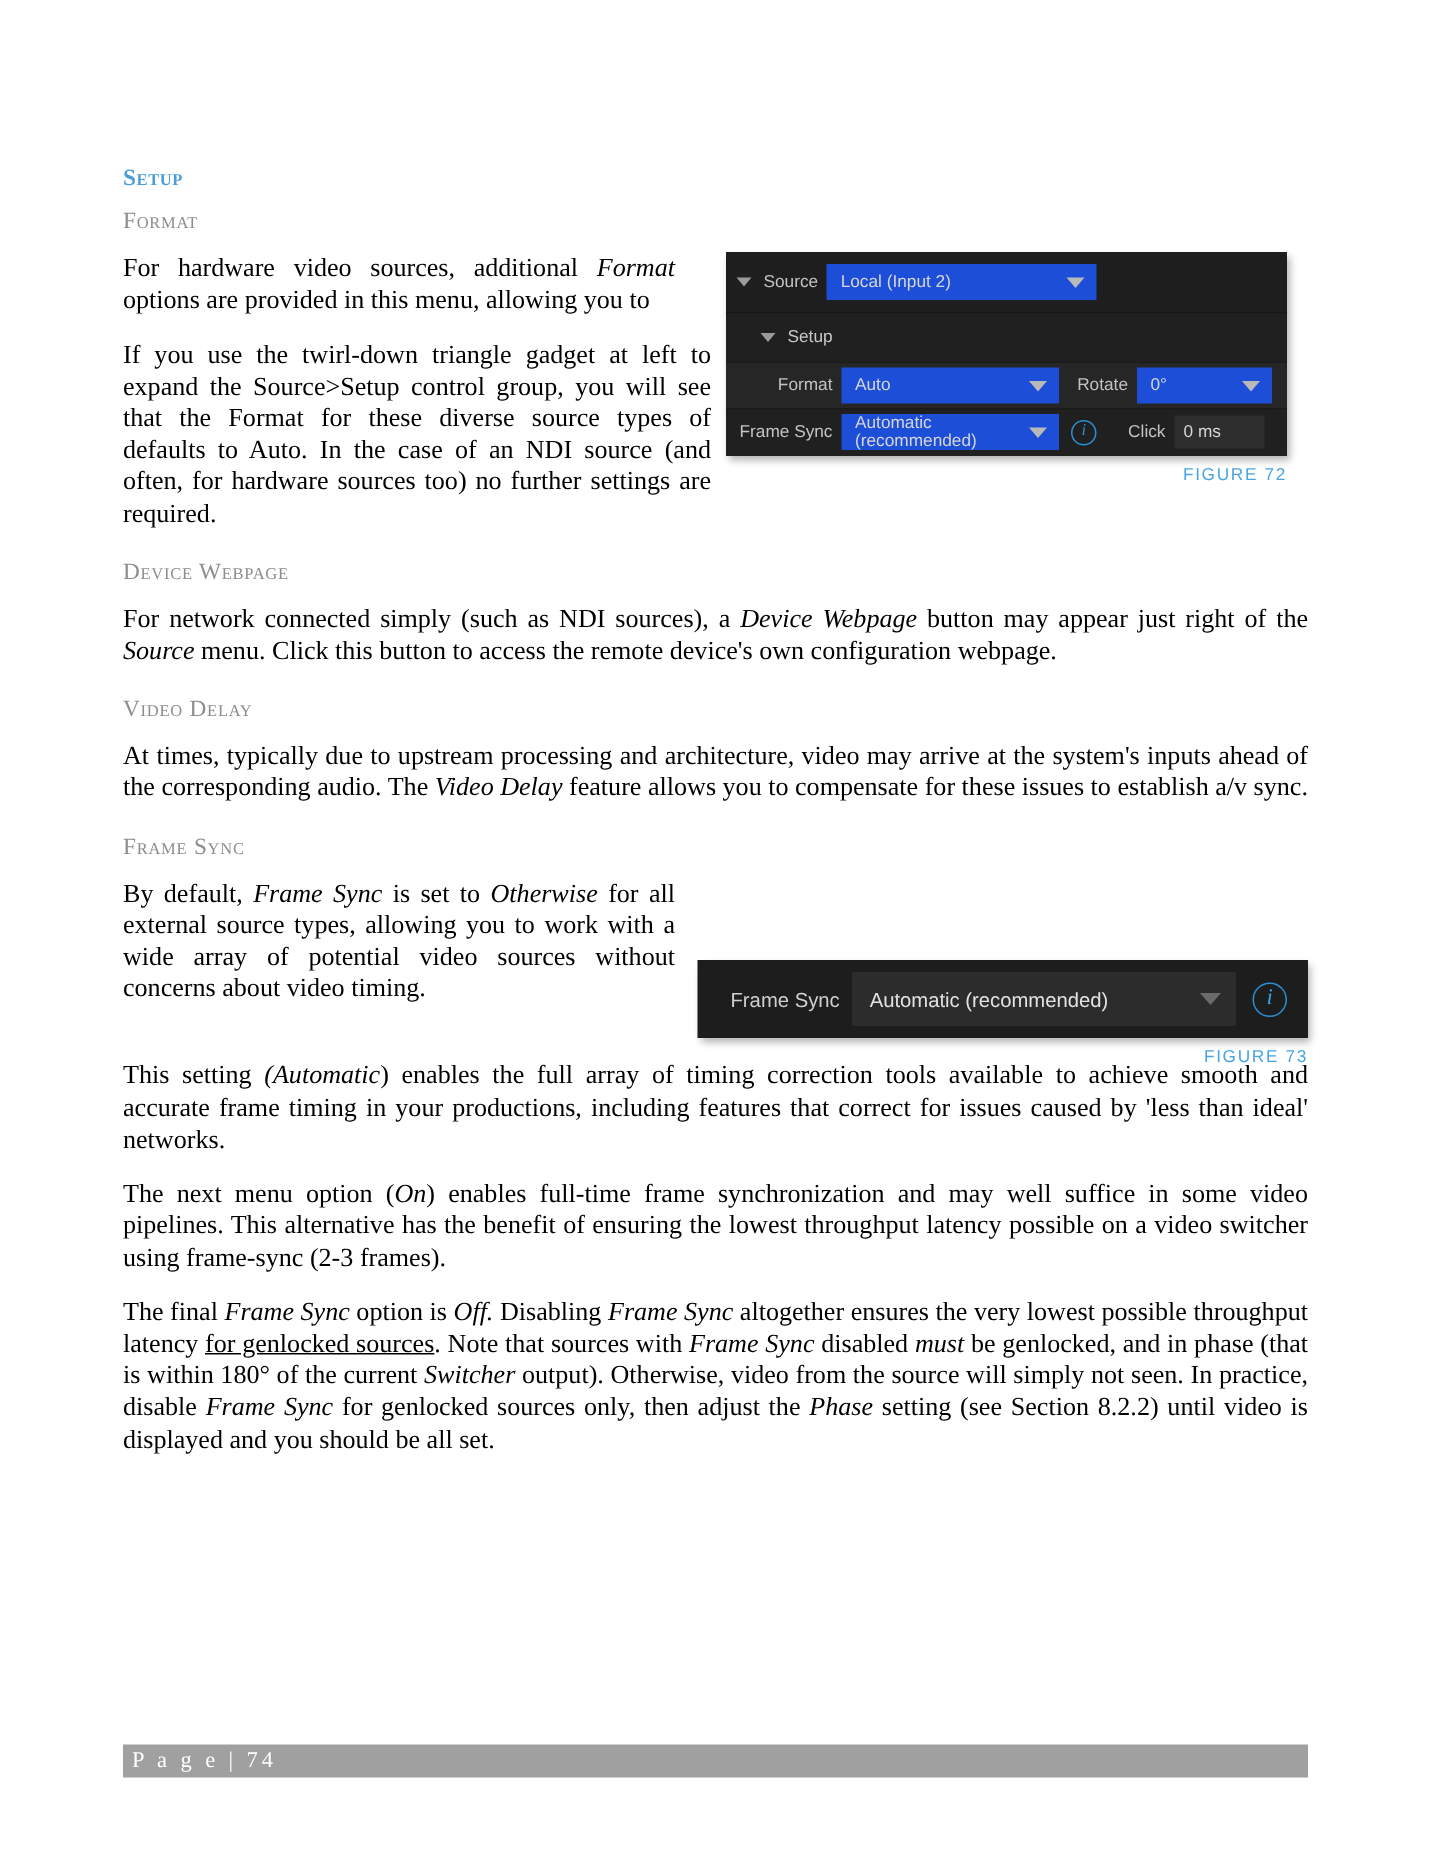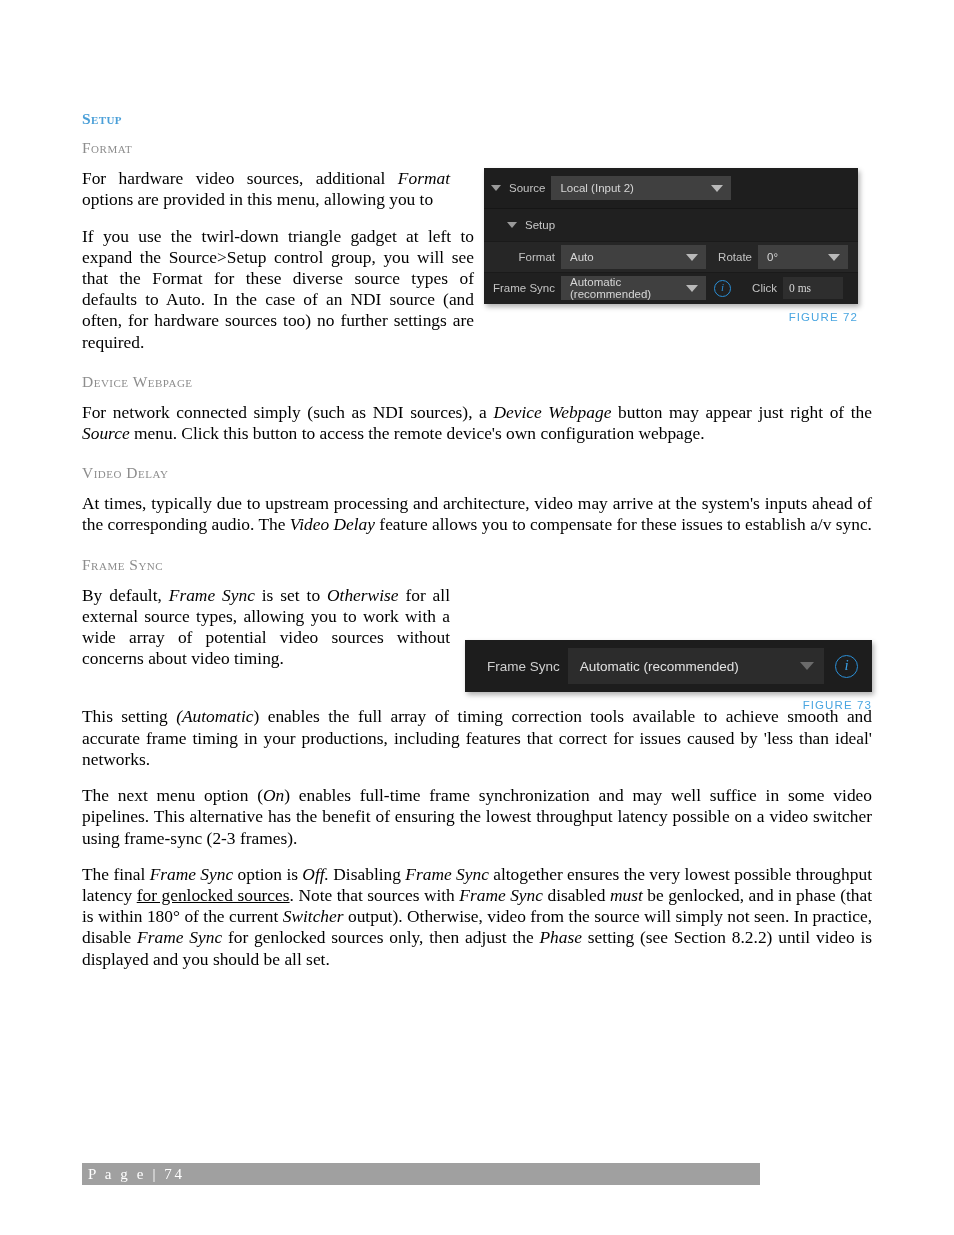--- a/index.html
+++ b/index.html
@@ -108,21 +108,21 @@
     white-space: nowrap;
   }
   .lbl-r {
     font-family: "Liberation Sans", sans-serif;
     font-size: 11.5px;
     color: #c3c3c3;
     white-space: nowrap;
     text-align: right;
   }
   .combo {
-    background: #404040;
+    background: #1d4ed8;
     height: 24px;
     display: flex;
     align-items: center;
     justify-content: space-between;
     padding: 0 8px 0 9px;
     font-family: "Liberation Sans", sans-serif;
     font-size: 11.5px;
     color: #d6d6d6;
     box-sizing: border-box;
   }
@@ -158,21 +158,21 @@
   .combo-format { width: 145px; }
   .combo-rotate { width: 90px; }
   .rot-label { width: 52px; padding-right: 6px; box-sizing: border-box; }
   .combo-fs { width: 145px; }
   .del-label { width: 44px; padding-right: 6px; box-sizing: border-box; }
   .txtbox {
     background: #2e2e2e;
     height: 22px;
     line-height: 22px;
     padding: 0 6px;
-    font-family: Liberation Serif, serif;
+    font-family: Liberation Sans, sans-serif;
     font-size: 11.5px;
     color: #d6d6d6;
     box-sizing: border-box;
     width: 60px;
   }
   .info-icon {
     width: 15px; height: 15px;
     border: 1.4px solid #2b8fd6;
     border-radius: 50%;
     color: #2b8fd6;
@@ -249,21 +249,21 @@
     color: #49a5e0;
     text-align: right;
     margin-top: 7px;
   }
 
   
   .footer-bar {
     position: absolute;
     left: 82px;
     top: 1163px;
-    width: 678px;
+    width: 790px;
     height: 22px;
     background: #a0a0a0;
   }
   .footer-text {
     font-family: "Liberation Serif", serif;
     font-size: 15px;
     color: #ffffff;
     letter-spacing: 2.6px;
     line-height: 22px;
     padding-left: 6px;

